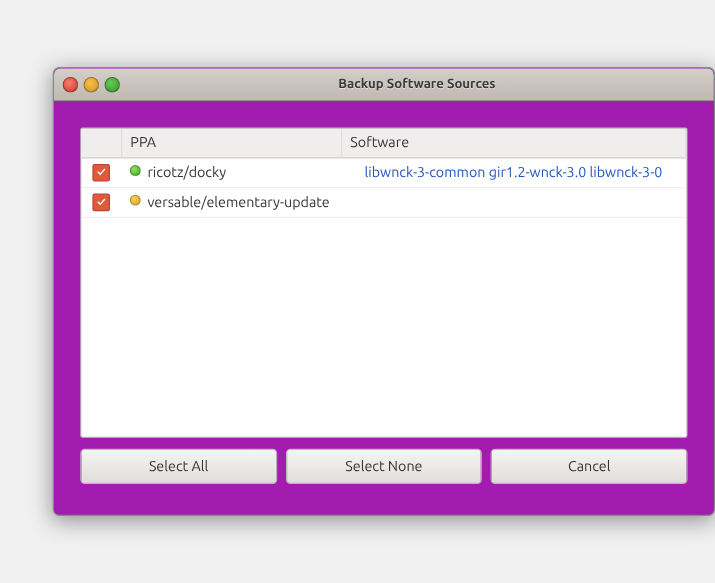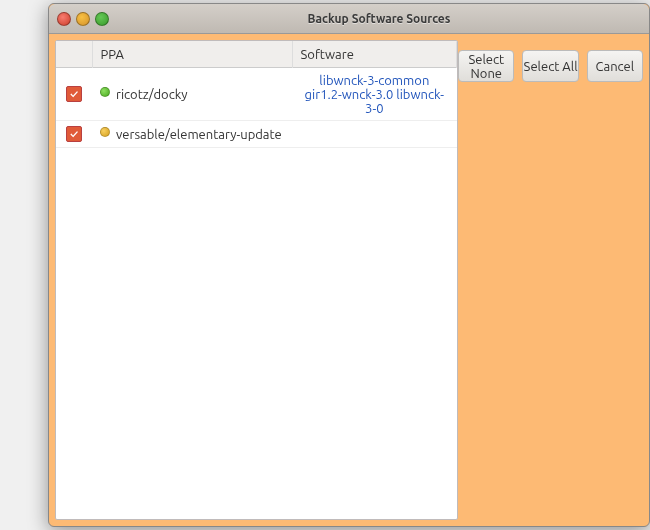--- a/index.html
+++ b/index.html
@@ -14,22 +14,22 @@
       background: #f0f0f0;
       font-family: 'Ubuntu', 'DejaVu Sans', sans-serif;
       font-size: 13px;
       display: flex;
       align-items: center;
       justify-content: center;
     }
 
     .window {
       width: 644px;
-      height: 524px;
-      background: #fdba74;
+      height: 408px;
+      background: #a21caf;
       border: 1px solid #888;
       border-radius: 6px;
       box-shadow: 0 4px 20px rgba(0,0,0,0.4);
       display: flex;
       flex-direction: column;
       overflow: hidden;
       margin-left: 48px;
     }
 
     .titlebar {
@@ -69,22 +69,22 @@
       text-align: center;
       font-size: 12px;
       font-weight: bold;
       color: #3a3a3a;
       text-shadow: 0 1px 0 rgba(255,255,255,0.5);
     }
 
     .content {
       flex: 1;
       display: flex;
-      flex-direction: row;
-      padding: 6px;
+      flex-direction: column;
+      padding: 24px;
       overflow: hidden;
     }
 
     .table-container {
       flex: 1;
       border: 1px solid #c0bbbb;
       background: white;
       overflow-y: auto;
       border-radius: 2px;
     }
@@ -272,18 +272,18 @@
                   <span class="ppa-name">versable/elementary-update</span>
                 </div>
               </td>
               <td class="packages-cell"></td>
             </tr>
           </tbody>
       </table>
     </div>
 
     <div class="footer">
+      <button class="footer-btn">Select All</button>
       <button class="footer-btn">Select None</button>
-      <button class="footer-btn">Select All</button>
       <button class="footer-btn">Cancel</button>
     </div>
   </div>
 </div>
 
 </body></html>

